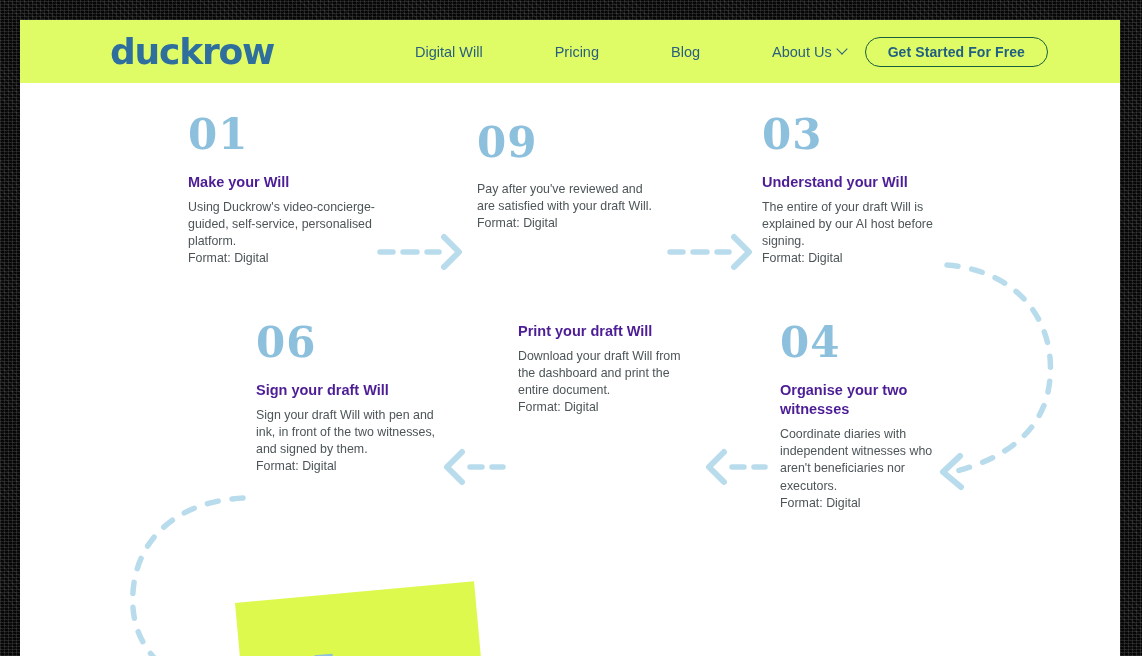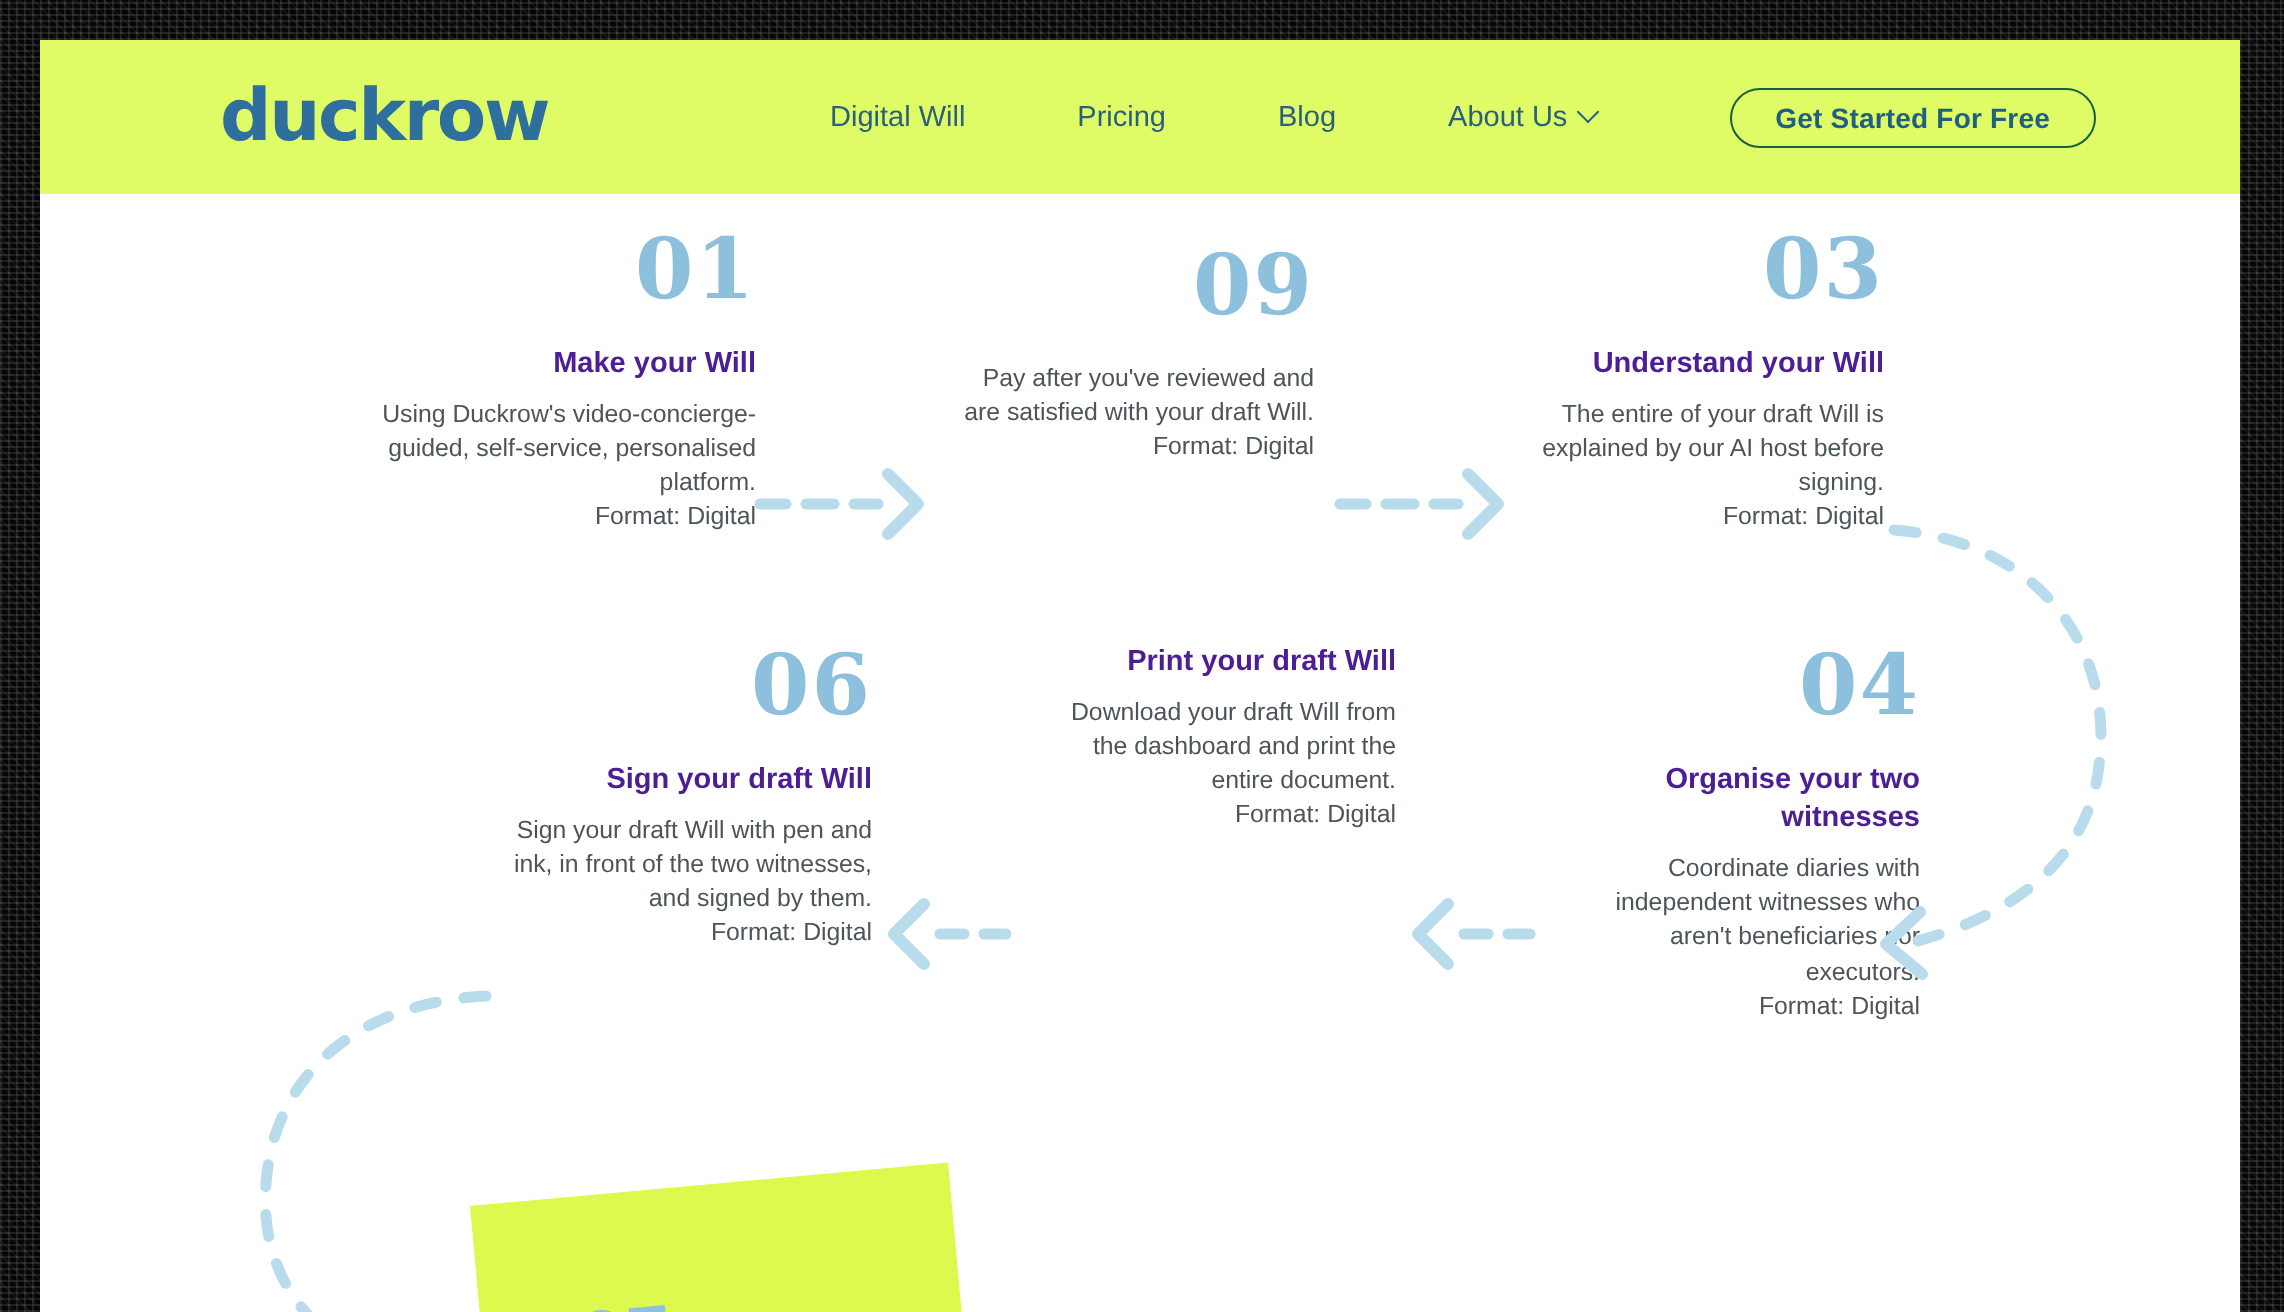--- a/index.html
+++ b/index.html
@@ -36,21 +36,21 @@
     height: 636px;
     background: #ffffff;
     overflow: hidden;
   }
 
   
   #site-header {
     position: absolute;
     left: 0; top: 0;
     width: 1100px;
-    height: 77px;
+    height: 63px;
     background: #dffc66;
     display: flex;
     align-items: center;
   }
 
   #brand-logo {
     position: absolute;
     left: 90px;
     top: 50%;
     transform: translateY(-50%);
@@ -62,21 +62,21 @@
     line-height: 1;
   }
 
   #main-nav {
     position: absolute;
     left: 395px;
     top: 50%;
     transform: translateY(-50%);
     display: flex;
     align-items: center;
-    gap: 56px;
+    gap: 72px;
   }
   .nav-link {
     font-size: 14.5px;
     color: #2b5f7e;
     text-decoration: none;
     white-space: nowrap;
     display: inline-flex;
     align-items: center;
     gap: 6px;
     cursor: pointer;
@@ -113,21 +113,20 @@
     position: absolute;
     left: 0; top: 63px;
     width: 1100px;
     height: 573px;
     overflow: hidden;
   }
 
   .step {
     position: absolute;
     width: 200px;
-    text-align: right;
   }
   .step-number {
     font-family: "DejaVu Serif", "Liberation Serif", serif;
     font-size: 42px;
     font-weight: 700;
     color: #8cc0dc;
     line-height: 1;
     letter-spacing: 1px;
     margin-bottom: 17px;
   }

